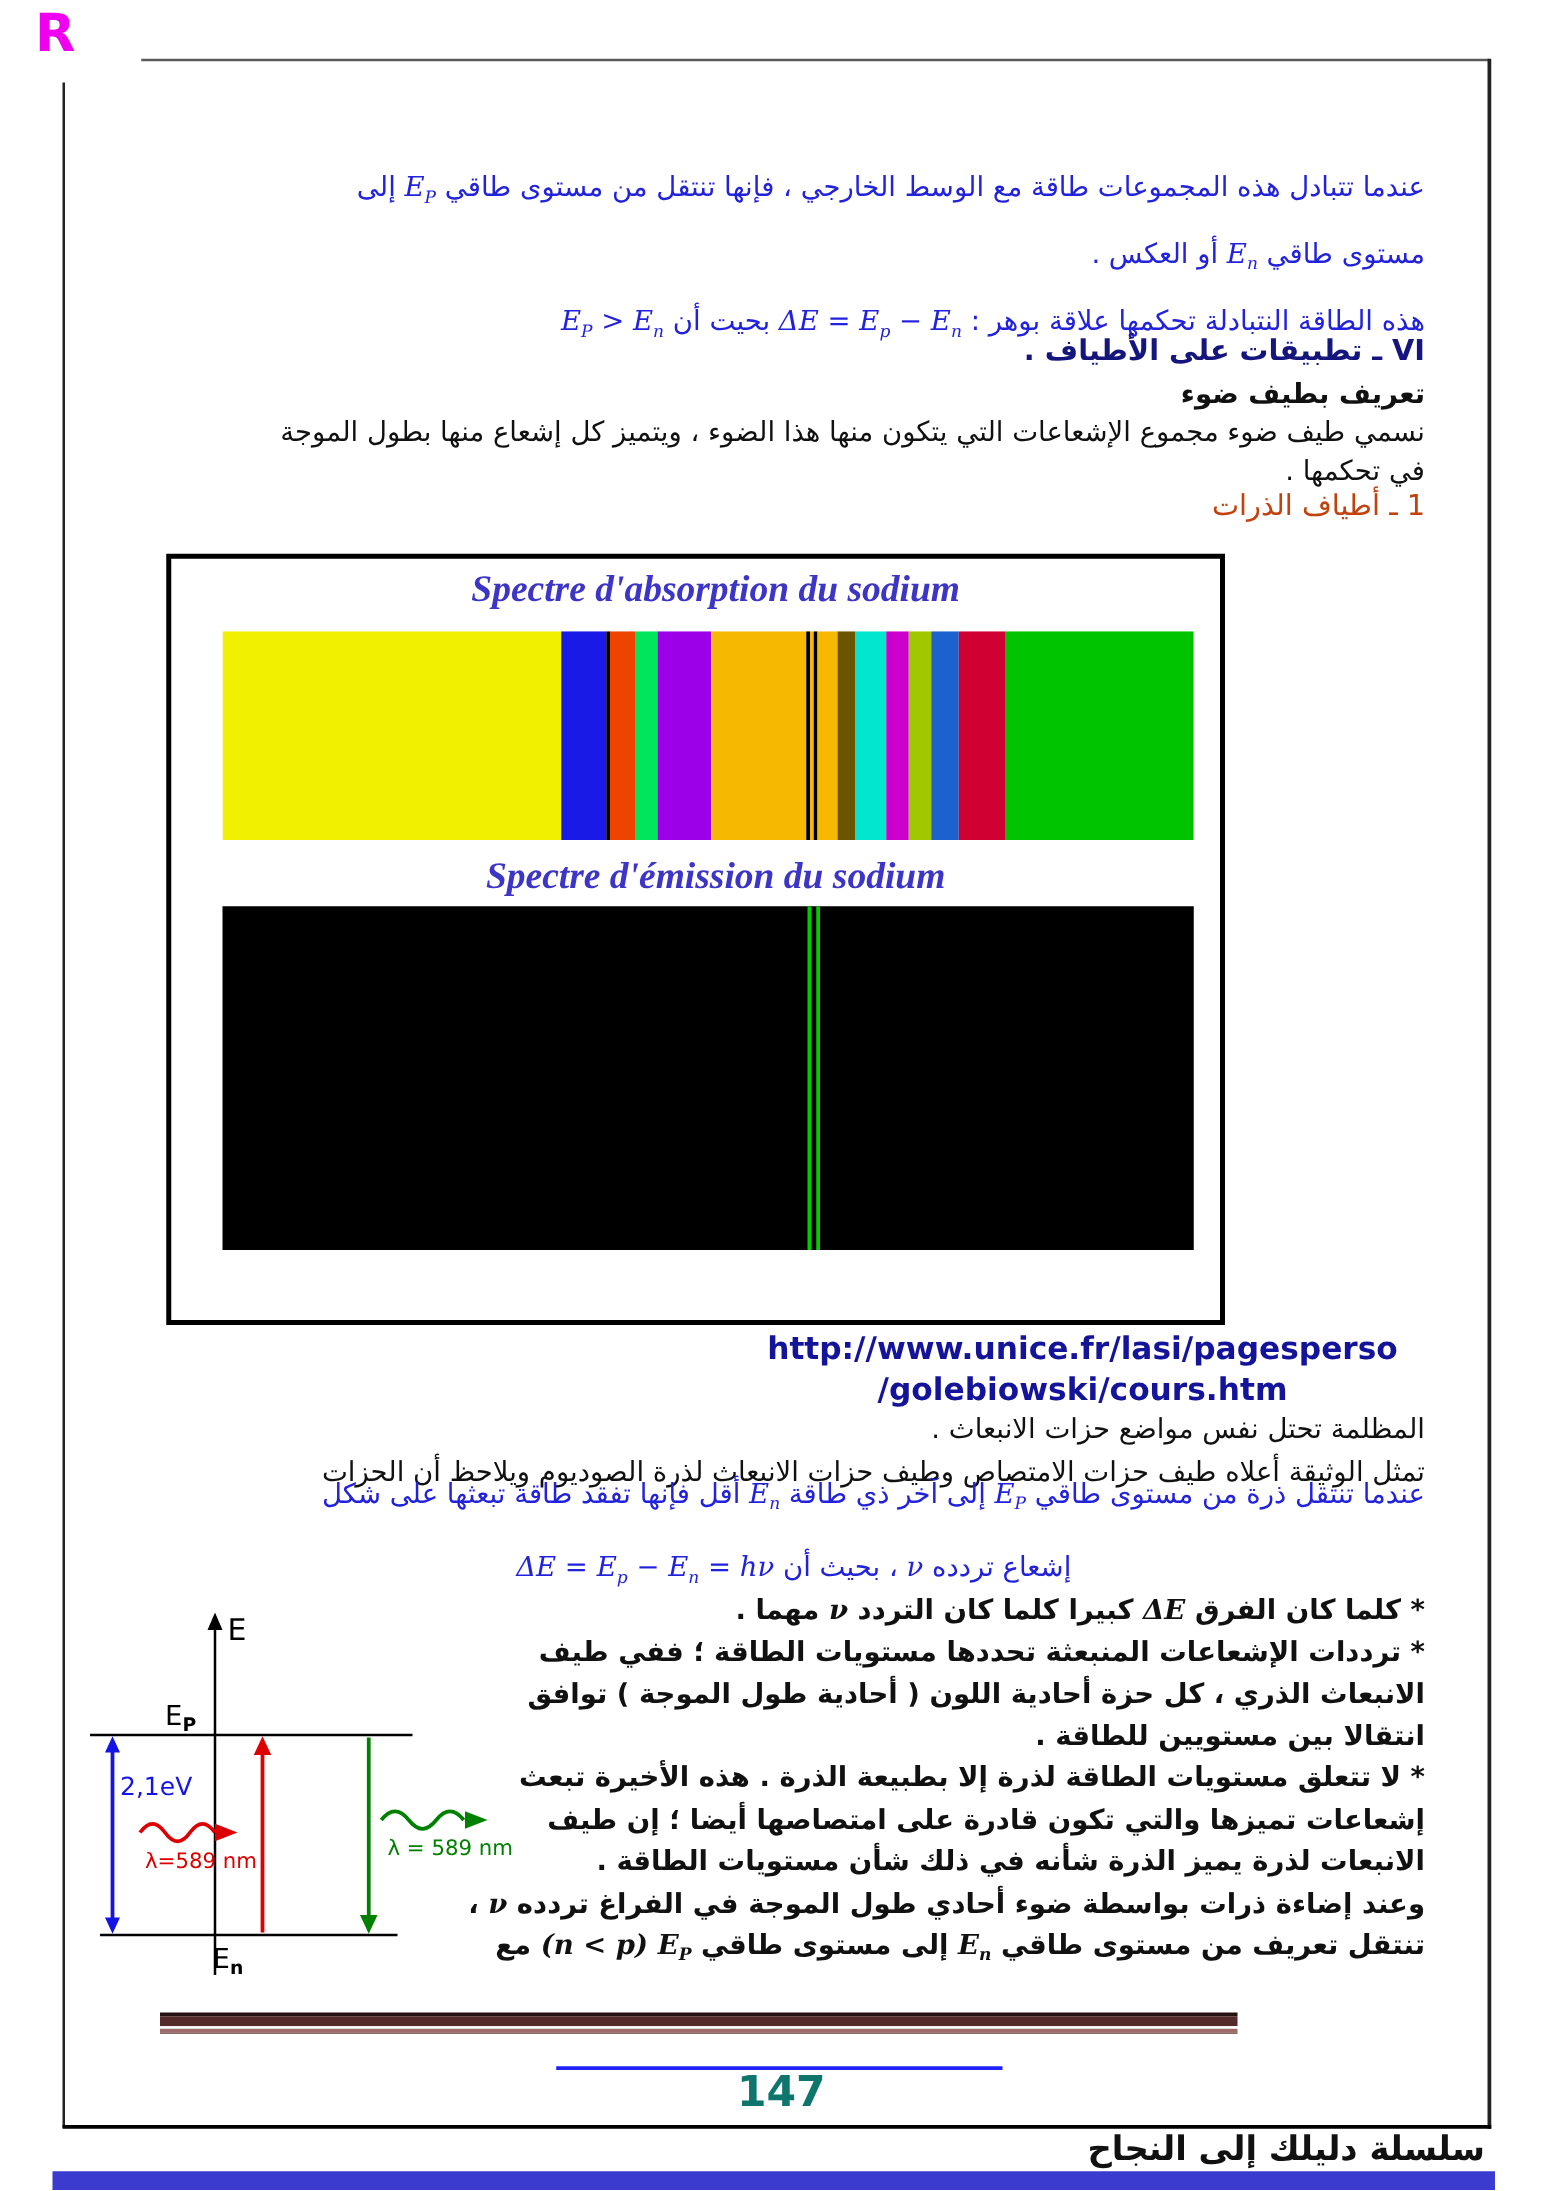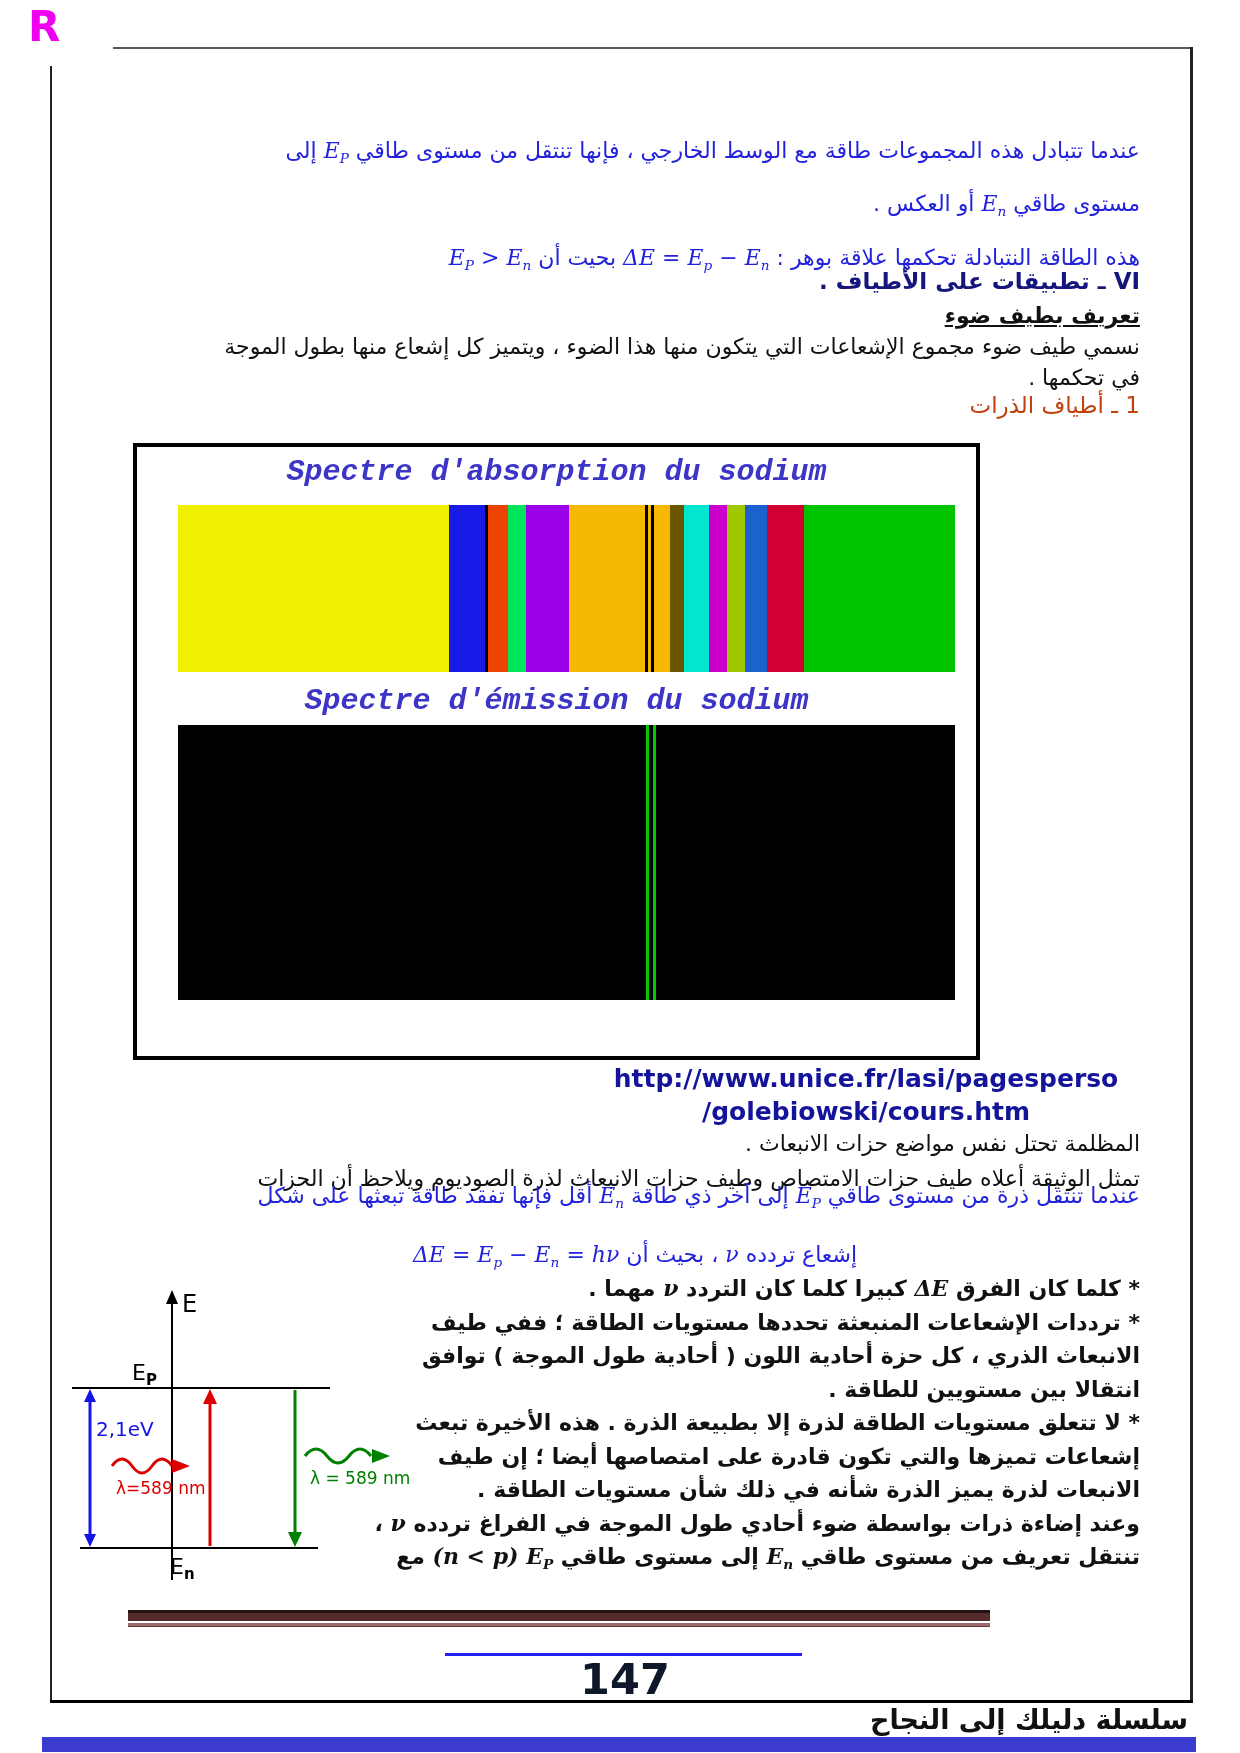--- a/index.html
+++ b/index.html
@@ -15,29 +15,29 @@
   .rule-bottom{left:50px;top:1700px;width:1143px;height:3px;background:#000;}
 
   
   .rtl{direction:rtl;text-align:right;}
   .blue{color:#2222dd;}
   .navy{color:#15157e;font-weight:bold;}
   .blk{color:#111;}
   .intro{left:130px;top:128px;width:1010px;font-size:22px;line-height:46px;}
   .sec6{left:130px;top:268px;width:1010px;font-size:23px;}
   .defs{left:130px;top:300px;width:1010px;font-size:22px;line-height:31px;}
-  .def-title{font-weight:bold;text-decoration:underline;}
+  .def-title{font-weight:bold;}
   .sec1{left:130px;top:392px;width:1010px;font-size:23px;font-weight:normal;color:#c2410c;}
   .math{font-family:"DejaVu Serif",serif;font-style:italic;}
   .math sub{font-size:0.62em;}
 
   
   .figure{left:133px;top:443px;width:839px;height:609px;border:4px solid #000;background:#fff;}
-  .fig-title{position:absolute;left:0;width:100%;text-align:center;
-             font-family:Liberation Mono, monospace;font-style:italic;font-weight:bold;
+  .fig-title{position:absolute;left:16px;width:100%;text-align:center;
+             font-family:Liberation Serif, serif;font-style:italic;font-weight:bold;
              font-size:30px;color:#3d35c6;}
   .title-abs{top:8px;}
   .title-emi{top:237px;}
   .band{position:absolute;left:41px;width:777px;overflow:hidden;}
   .abs-band{top:58px;height:167px;display:flex;}
   .emi-band{top:278px;height:275px;background:#000;}
   .sband{height:100%;}
   .sband:last-child{flex-grow:1;}
   .eline{position:absolute;top:0;bottom:0;width:3px;}
 
@@ -54,21 +54,21 @@
   .diagram text{font-family:"DejaVu Sans",sans-serif;}
 
   
   .divider{left:128px;top:1610px;width:862px;}
   .m1{height:3px;background:#241111;}
   .m2{height:8px;background:#542a2a;}
   .m3{height:2px;background:#ffffff;}
   .m4{height:3px;background:#9e6b6b;}
   .m5{height:1px;background:#6b3a3a;}
   .blue-underline{left:445px;top:1653px;width:357px;height:3px;background:#2222ff;}
-  .page-num{left:545px;top:1654px;width:160px;text-align:center;font-size:43px;font-weight:bold;color:#0f172a;}
+  .page-num{left:545px;top:1654px;width:160px;text-align:center;font-size:34px;font-weight:bold;color:#0f766e;}
   .footer-series{right:52px;top:1662px;font-size:27px;font-weight:bold;color:#111;margin-top:42px;}
   .footer-bar{left:42px;top:1737px;width:1154px;height:15px;background:#3b3bd0;}
 </style>
 </head>
 <body>
 
 <div class="page">
 
   <div class="abs logo">R</div>
   <div class="abs rule-top"></div>

